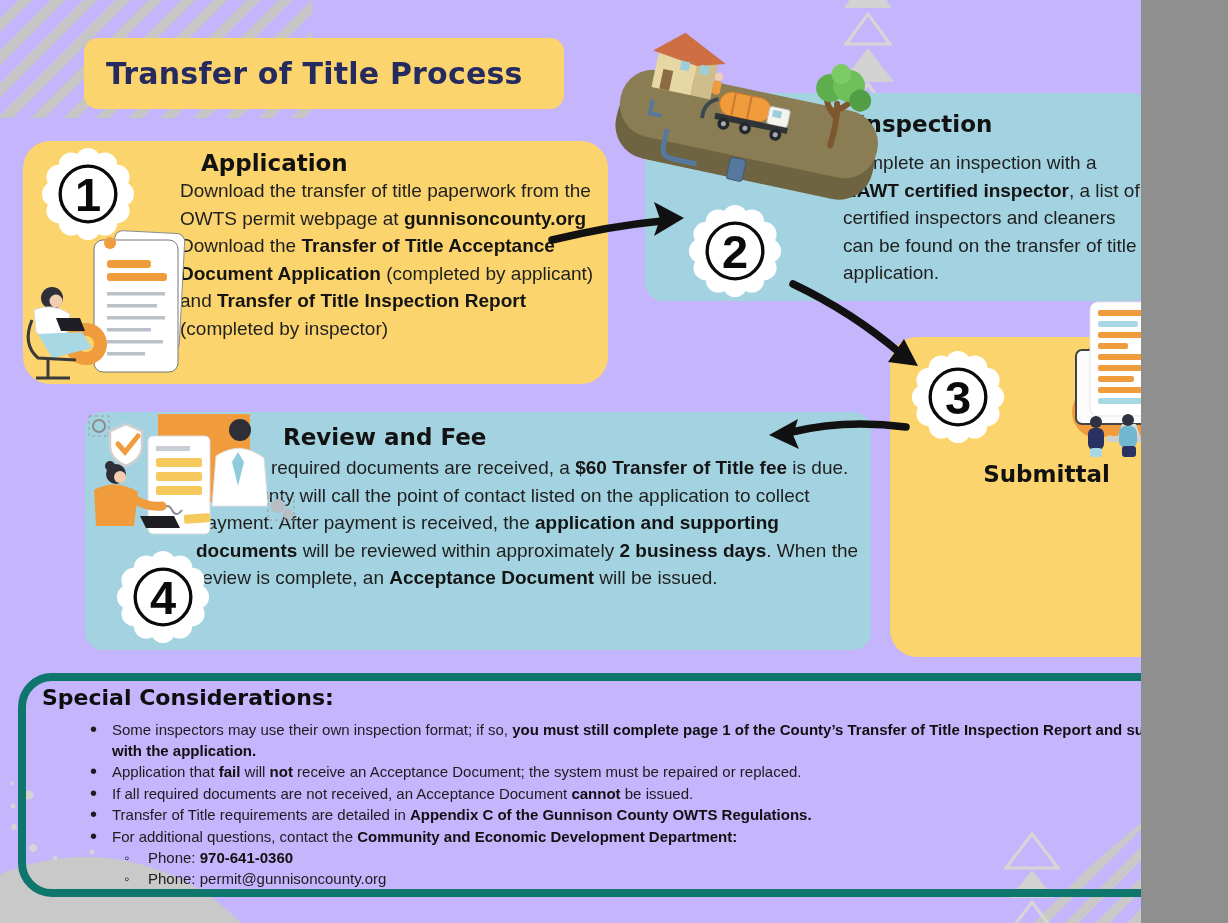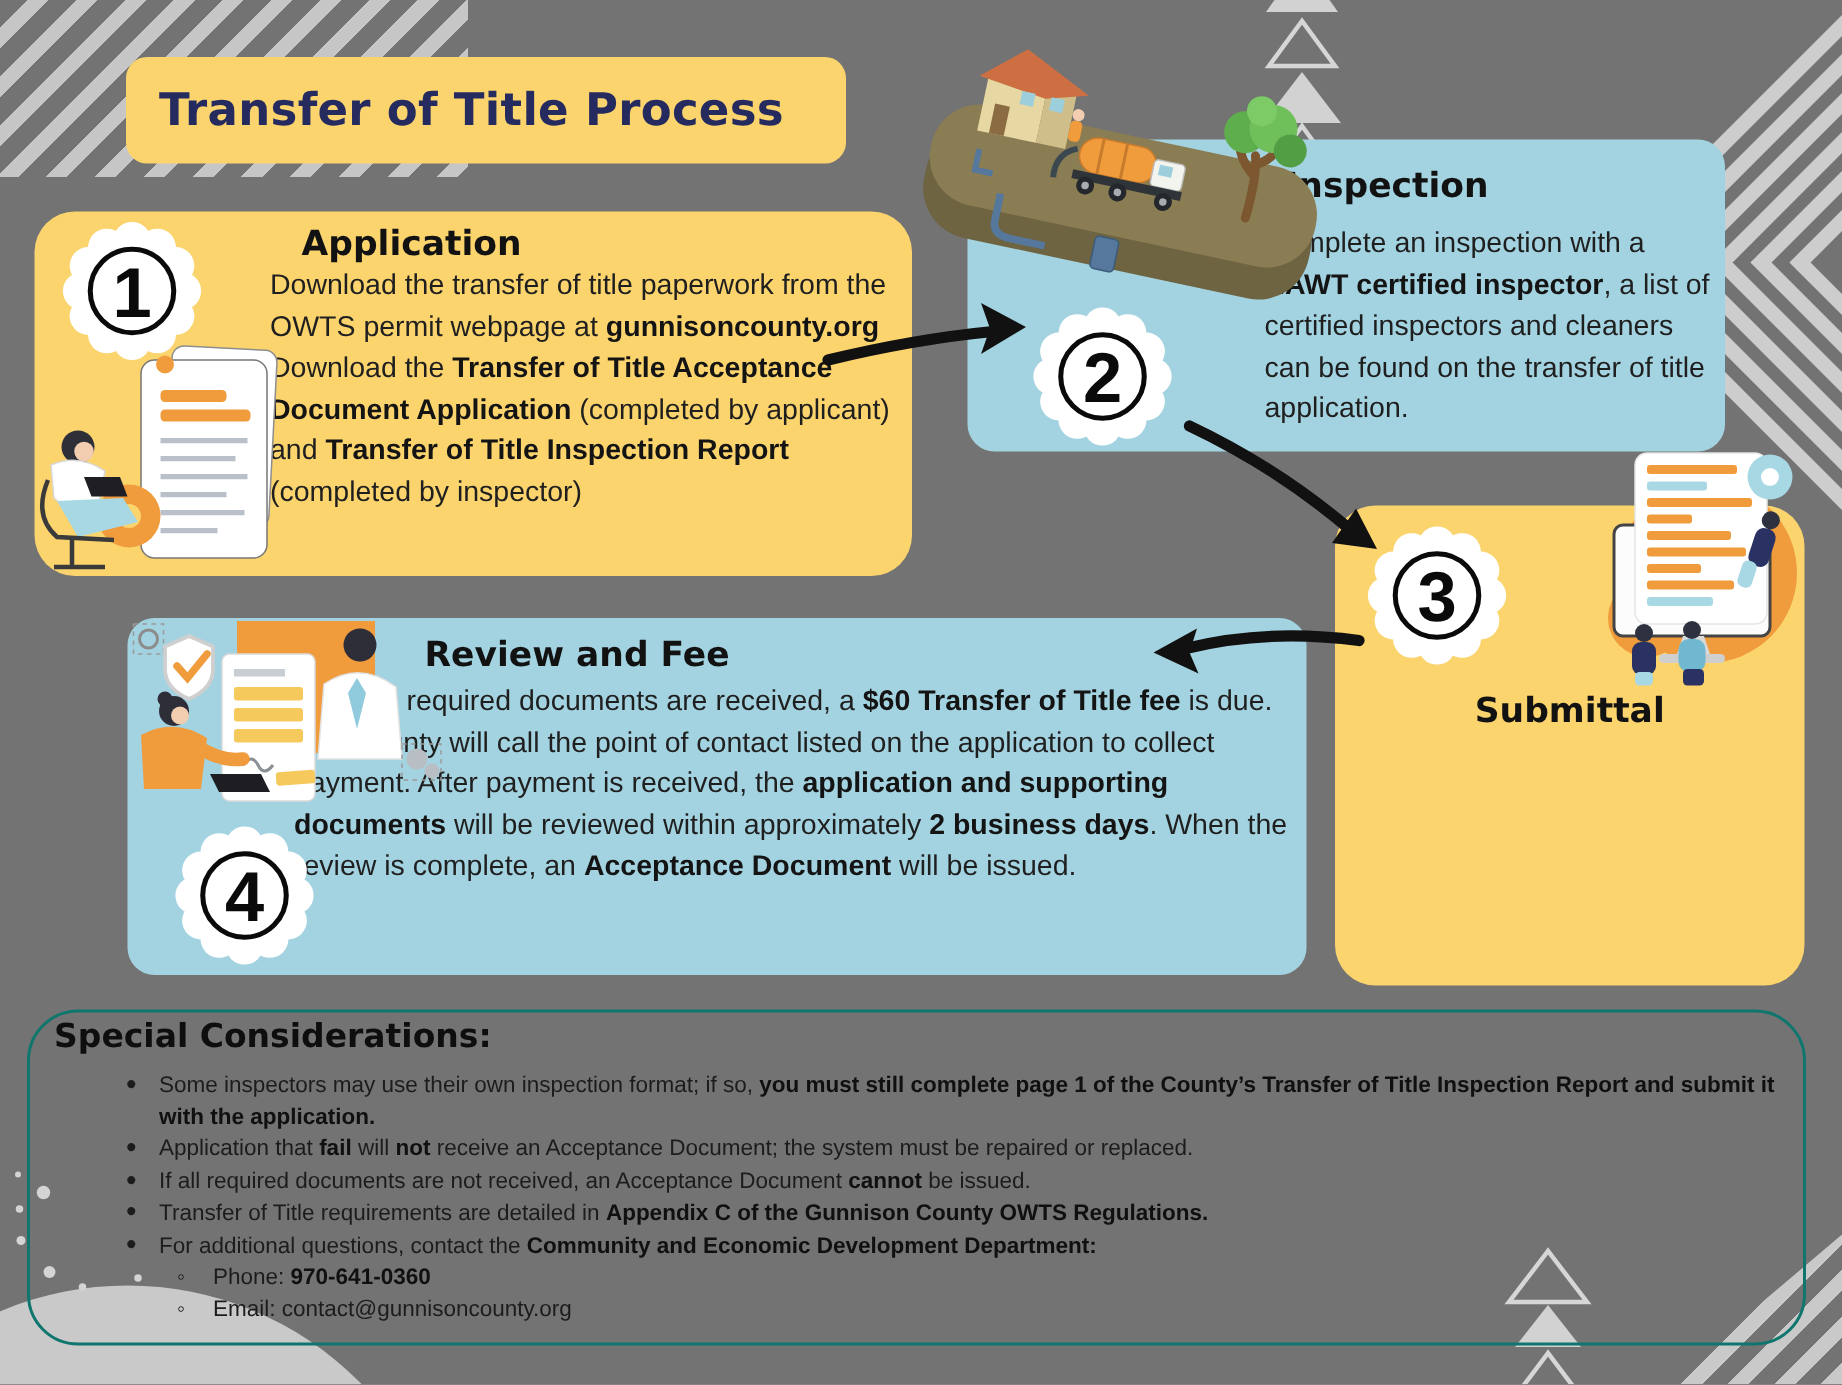--- a/index.html
+++ b/index.html
@@ -1,37 +1,37 @@
 <!DOCTYPE html>
 <html><head>
 <meta charset="utf-8">
 <style>
   html,body{margin:0;padding:0;background:#8f8f8f;}
-  #canvas{position:relative;width:1228px;height:923px;background:#737373;overflow:hidden;
+  #canvas{position:relative;width:1141px;height:923px;background:#c4b5fd;overflow:hidden;
           font-family:"Liberation Sans",sans-serif;}
   .decor{position:absolute;z-index:0;}
   .stripes-tl{left:0;top:0;width:312px;height:118px;
     background:repeating-linear-gradient(135deg,transparent 0 13px,#C6C6C6 13px 23px);}
   .stripes-br{right:0;bottom:0;width:118px;height:100px;
     background:repeating-linear-gradient(135deg,transparent 0 12px,#C9C9C9 12px 22px);
     clip-path:polygon(100% 0,100% 100%,0 100%);}
   #decor-svg{left:0;top:0;width:1228px;height:923px;pointer-events:none;}
   .card{position:absolute;border-radius:18px;z-index:1;}
   .yellow{background:#FBD46E;border-radius:27px;}
   .blue{background:#A3D3E0;}
   #title-card{left:84px;top:38px;width:480px;height:71px;border-radius:14px;display:flex;align-items:center;}
   #title-card .t{font-family:"DejaVu Sans",sans-serif;font-weight:bold;font-size:30px;color:#252B5E;padding-left:22px;letter-spacing:.2px;}
   #box1{left:23px;top:141px;width:585px;height:243px;}
   #box2{left:645px;top:93px;width:505px;height:208px;}
   #box3{left:890px;top:337px;width:313px;height:320px;}
   #box4{left:85px;top:412px;width:786px;height:238px;}
   .step-heading{position:absolute;font-family:"DejaVu Sans",sans-serif;font-weight:bold;font-size:23px;color:#121212;}
   .step-body{position:absolute;font-size:19px;color:#1F1F1F;line-height:1.45;}
   .step-body strong{font-weight:bold;color:#141414;}
-  #sc-box{position:absolute;left:18px;top:673px;width:1186px;height:224px;border:2px solid #0f766e;
+  #sc-box{position:absolute;left:18px;top:673px;width:1186px;height:224px;border:8px solid #0f766e;
           border-radius:34px;z-index:2;background:transparent;box-sizing:border-box;}
   #sc-heading{position:absolute;left:16px;top:4px;font-family:"DejaVu Sans",sans-serif;font-weight:bold;font-size:22px;color:#0E0E0E;}
   .sc-list{position:absolute;left:56px;top:39px;width:1112px;margin:0;padding:0;list-style:none;
            font-size:15px;line-height:20.5px;color:#1C1C1C;}
   .sc-list strong{font-weight:bold;color:#101010;}
   .sc-item{position:relative;padding-left:30px;margin:0 0 1px 0;}
   .sc-item::before{content:"\2022";position:absolute;left:8px;top:-1px;font-size:20px;}
   .sc-sub{list-style:none;margin:0;padding:0;}
   .sc-sub li{position:relative;padding-left:28px;margin-left:38px;}
   .sc-sub li::before{content:"\25E6";position:absolute;left:4px;top:0px;font-size:15px;}
@@ -112,21 +112,21 @@
   <div id="sc-box">
     <div id="sc-heading">Special Considerations:</div>
     <ul class="sc-list">
       <li class="sc-item"><span>Some inspectors may use their own inspection format; if so, </span><strong>you must still complete page 1 of the County’s Transfer of Title Inspection Report and submit it with the application.</strong></li>
       <li class="sc-item"><span>Application that </span><strong>fail</strong><span> will </span><strong>not</strong><span> receive an Acceptance Document; the system must be repaired or replaced.</span></li>
       <li class="sc-item"><span>If all required documents are not received, an Acceptance Document </span><strong>cannot</strong><span> be issued.</span></li>
       <li class="sc-item"><span>Transfer of Title requirements are detailed in </span><strong>Appendix C of the Gunnison County OWTS Regulations.</strong></li>
       <li class="sc-item"><span>For additional questions, contact the </span><strong>Community and Economic Development Department:</strong></li>
       <ul class="sc-sub">
         <li><span>Phone: </span><strong>970-641-0360</strong></li>
-        <li><span>Email: contact@gunnisoncounty.org</span></li>
+        <li><span>Phone: permit@gunnisoncounty.org</span></li>
       </ul>
     </ul>
   </div>
 
   <div class="ill" style="left:24px;top:226px;">
     <svg width="168" height="158" viewBox="0 0 168 158">
       <rect x="88" y="6" width="70" height="118" rx="8" fill="#FFFFFF" stroke="#8E8E8E" transform="rotate(3 123 65)"></rect>
       <rect x="70" y="14" width="84" height="132" rx="9" fill="#FFFFFF" stroke="#777777"></rect>
       <circle cx="86" cy="17" r="6" fill="#F09B3C"></circle>
       <rect x="83" y="34" width="44" height="8" rx="3" fill="#F09B3C"></rect>

